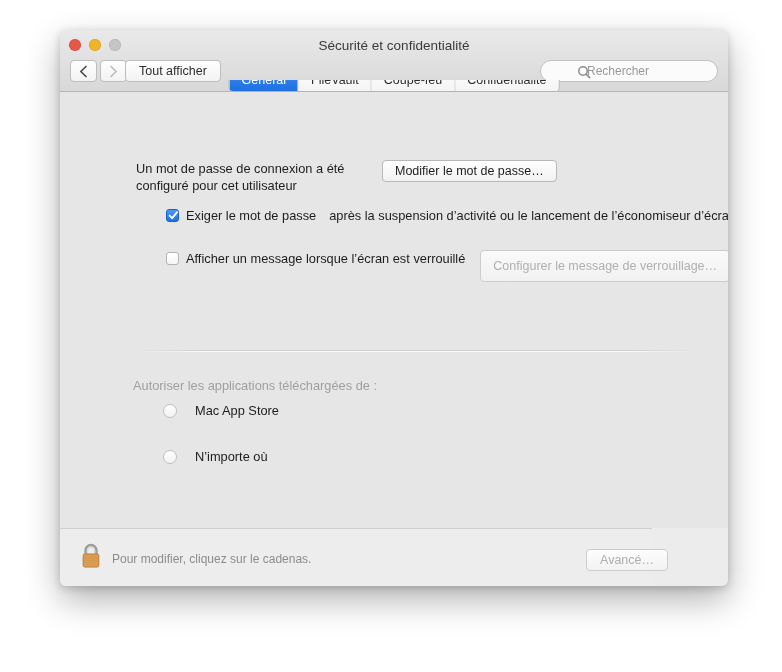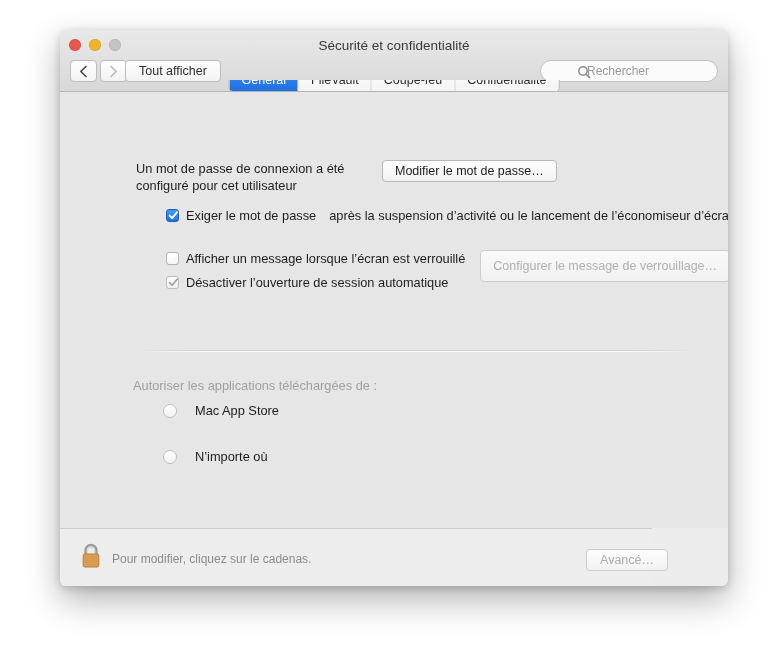--- a/index.html
+++ b/index.html
@@ -416,28 +416,20 @@
     </div>
 
     <div class="cb-row" id="message-row">
       <div class="checkbox off"></div>
       <span class="cb-label">Afficher un message lorsque l’écran est verrouillé</span>
       <div id="configure-message-btn">
         <span>Configurer le message de verrouillage…</span>
       </div>
     </div>
 
-    <div class="cb-row" id="disable-row">
-      <div class="checkbox on-disabled">
-        <svg width="11" height="11" viewBox="0 0 11 11">
-          <polyline points="1.6,5.6 4.1,8.2 9.2,2.2" fill="none" stroke="#9e9e9e" stroke-width="1.6" stroke-linecap="round" stroke-linejoin="round"></polyline>
-        </svg>
-      </div>
-      <span class="cb-label">Désactiver l’ouverture de session automatique</span>
-    </div>
 
     <div id="separator"></div>
 
     <div id="download-label">Autoriser les applications téléchargées de :</div>
 
     <div class="radio-row" id="radio-appstore">
       <div class="radio"></div>
       <span class="radio-label">Mac App Store</span>
     </div>
 

